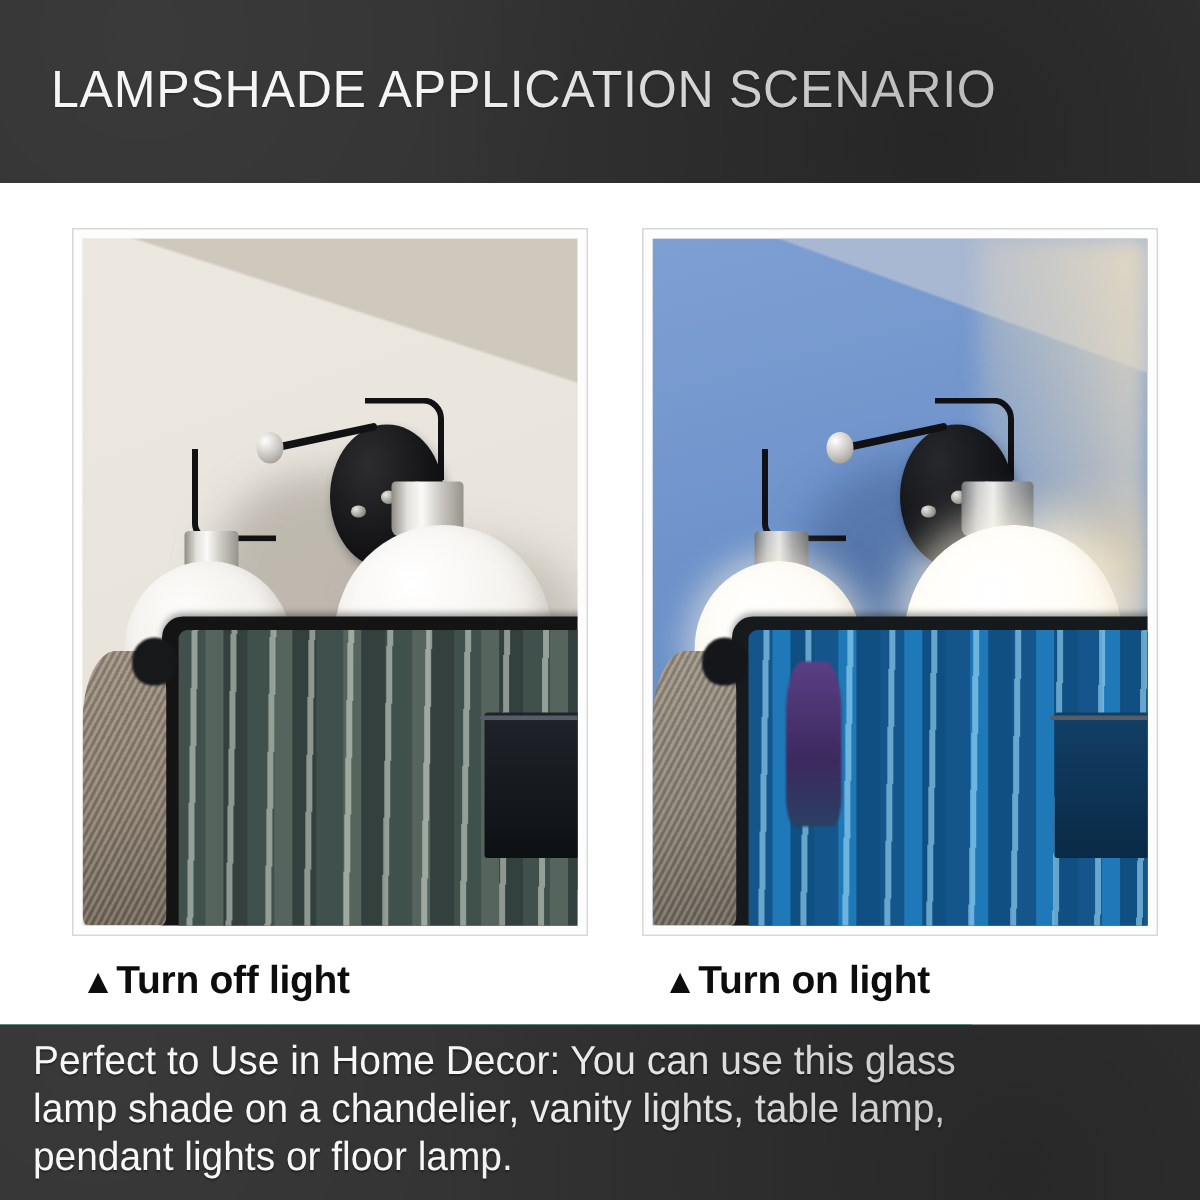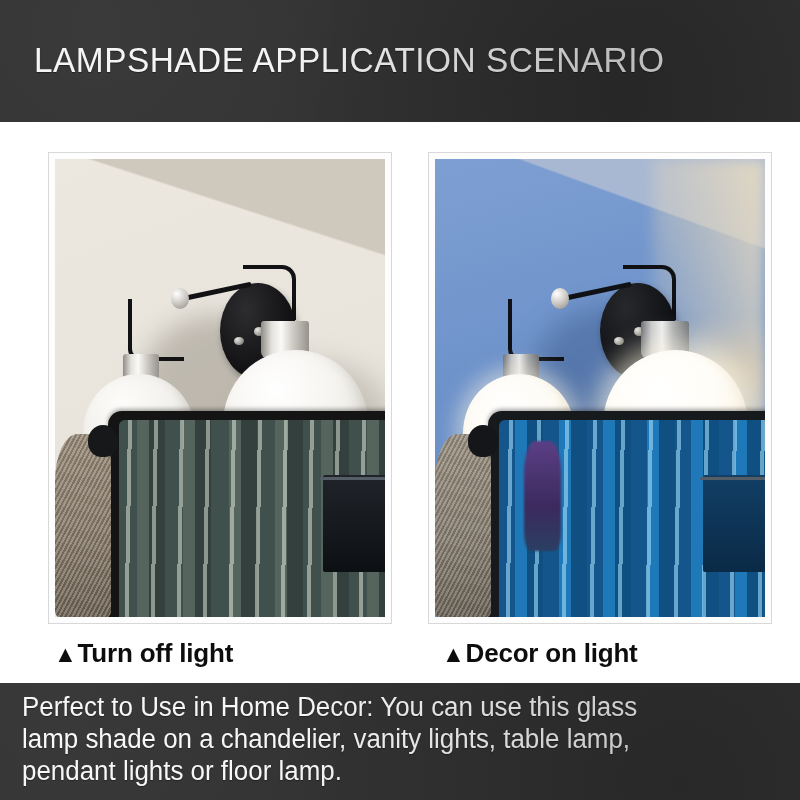--- a/index.html
+++ b/index.html
@@ -408,21 +408,21 @@
                linear-gradient(170deg,#9c9283 0%,#8a8173 55%,#6d6559 100%);"></div>
         <div class="hook" style="background:#14161a;"></div>
       </div>
     </div>
   </div>
 
   <div class="caption left">
     <span class="tri">▲</span><span>Turn off light</span>
   </div>
   <div class="caption right">
-    <span class="tri">▲</span><span>Decor on light</span>
+    <span class="tri">▲</span><span>Turn on light</span>
   </div>
 
   <div class="footer-band">
     <div class="footer-text">
       <div>Perfect to Use in Home Decor: You can use this glass</div>
       <div>lamp shade on a chandelier, vanity lights, table lamp,</div>
       <div>pendant lights or floor lamp.</div>
     </div>
   </div>
 

